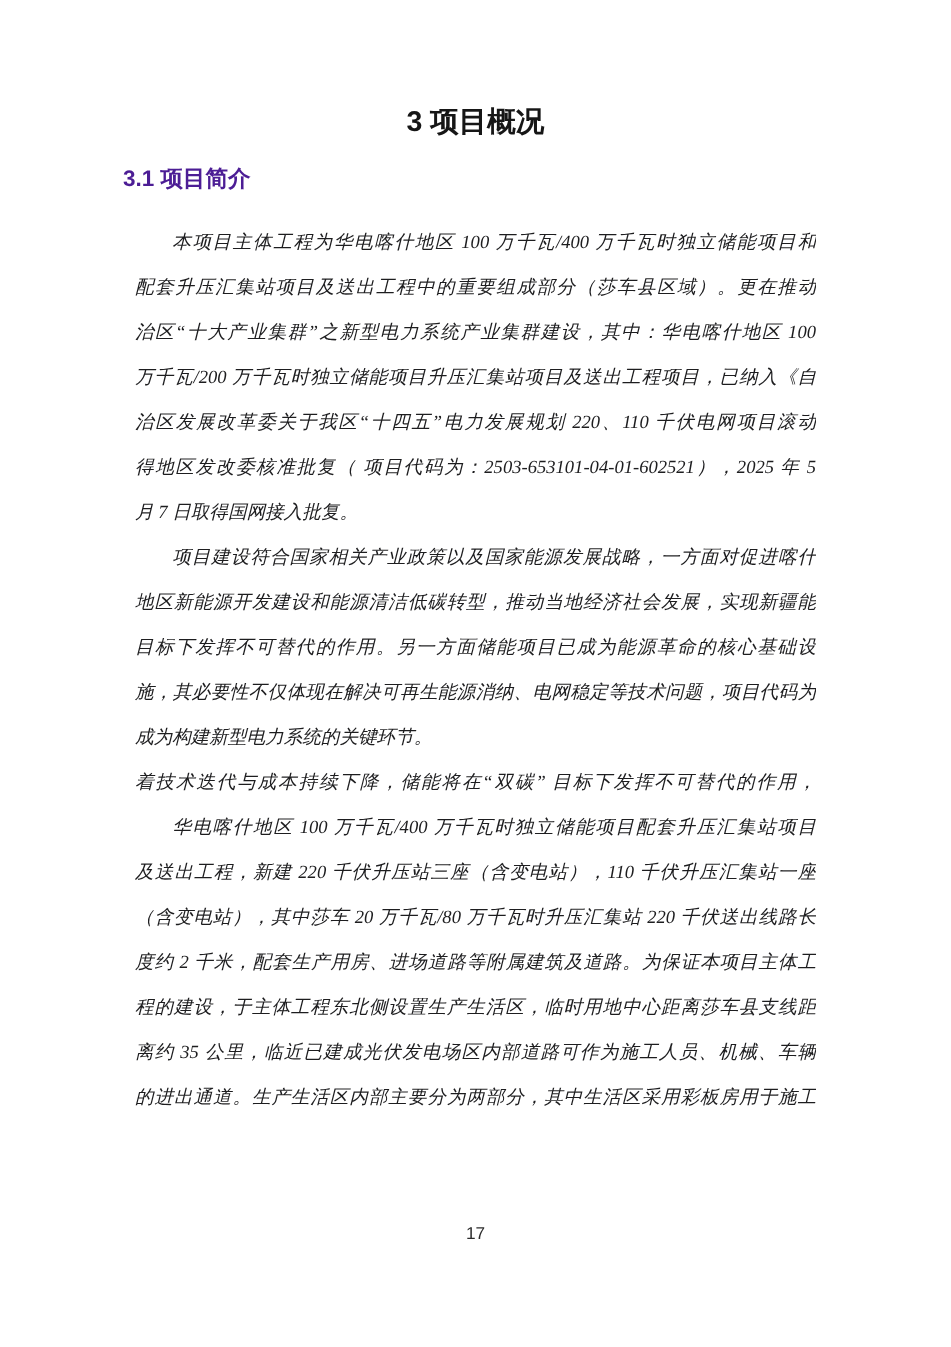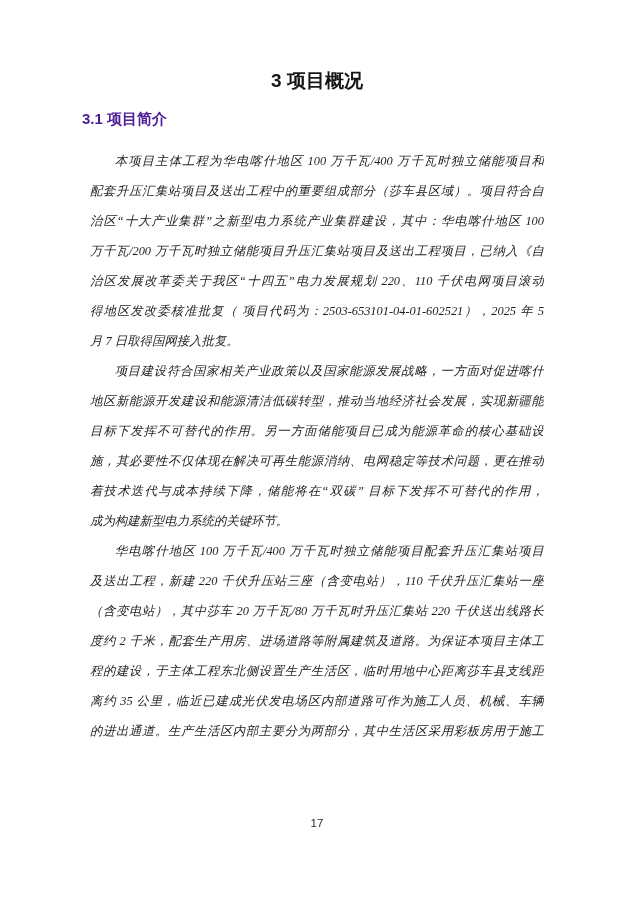--- a/index.html
+++ b/index.html
@@ -81,35 +81,35 @@
 <div class="page">
 
   <h1 class="title">3 项目概况</h1>
 
   <h2 class="section">3.1 项目简介</h2>
 
   <div class="body-block">
 
     <div class="para">
       <div class="bodyline first">本项目主体工程为华电喀什地区 100 万千瓦/400 万千瓦时独立储能项目和</div>
-      <div class="bodyline">配套升压汇集站项目及送出工程中的重要组成部分（莎车县区域）。项目符合自</div>
+      <div class="bodyline">配套升压汇集站项目及送出工程中的重要组成部分（莎车县区域）。更在推动</div>
       <div class="bodyline">治区“十大产业集群”之新型电力系统产业集群建设，其中：华电喀什地区 100</div>
       <div class="bodyline">万千瓦/200 万千瓦时独立储能项目升压汇集站项目及送出工程项目，已纳入《自</div>
       <div class="bodyline">治区发展改革委关于我区“十四五”电力发展规划 220、110 千伏电网项目滚动</div>
       <div class="bodyline">得地区发改委核准批复（ 项目代码为：2503-653101-04-01-602521），2025 年 5</div>
       <div class="bodyline plast">月 7 日取得国网接入批复。</div>
     </div>
 
     <div class="para">
       <div class="bodyline first">项目建设符合国家相关产业政策以及国家能源发展战略，一方面对促进喀什</div>
       <div class="bodyline">地区新能源开发建设和能源清洁低碳转型，推动当地经济社会发展，实现新疆能</div>
       <div class="bodyline">目标下发挥不可替代的作用。另一方面储能项目已成为能源革命的核心基础设</div>
-      <div class="bodyline">施，其必要性不仅体现在解决可再生能源消纳、电网稳定等技术问题，更在推动</div>
+      <div class="bodyline">施，其必要性不仅体现在解决可再生能源消纳、电网稳定等技术问题，项目代码为</div>
+      <div class="bodyline plast">成为构建新型电力系统的关键环节。</div>
       <div class="bodyline">着技术迭代与成本持续下降，储能将在“双碳” 目标下发挥不可替代的作用，</div>
-      <div class="bodyline plast">成为构建新型电力系统的关键环节。</div>
     </div>
 
     <div class="para">
       <div class="bodyline first">华电喀什地区 100 万千瓦/400 万千瓦时独立储能项目配套升压汇集站项目</div>
       <div class="bodyline">及送出工程，新建 220 千伏升压站三座（含变电站），110 千伏升压汇集站一座</div>
       <div class="bodyline">（含变电站），其中莎车 20 万千瓦/80 万千瓦时升压汇集站 220 千伏送出线路长</div>
       <div class="bodyline">度约 2 千米，配套生产用房、进场道路等附属建筑及道路。为保证本项目主体工</div>
       <div class="bodyline">程的建设，于主体工程东北侧设置生产生活区，临时用地中心距离莎车县支线距</div>
       <div class="bodyline">离约 35 公里，临近已建成光伏发电场区内部道路可作为施工人员、机械、车辆</div>
       <div class="bodyline">的进出通道。生产生活区内部主要分为两部分，其中生活区采用彩板房用于施工</div>

